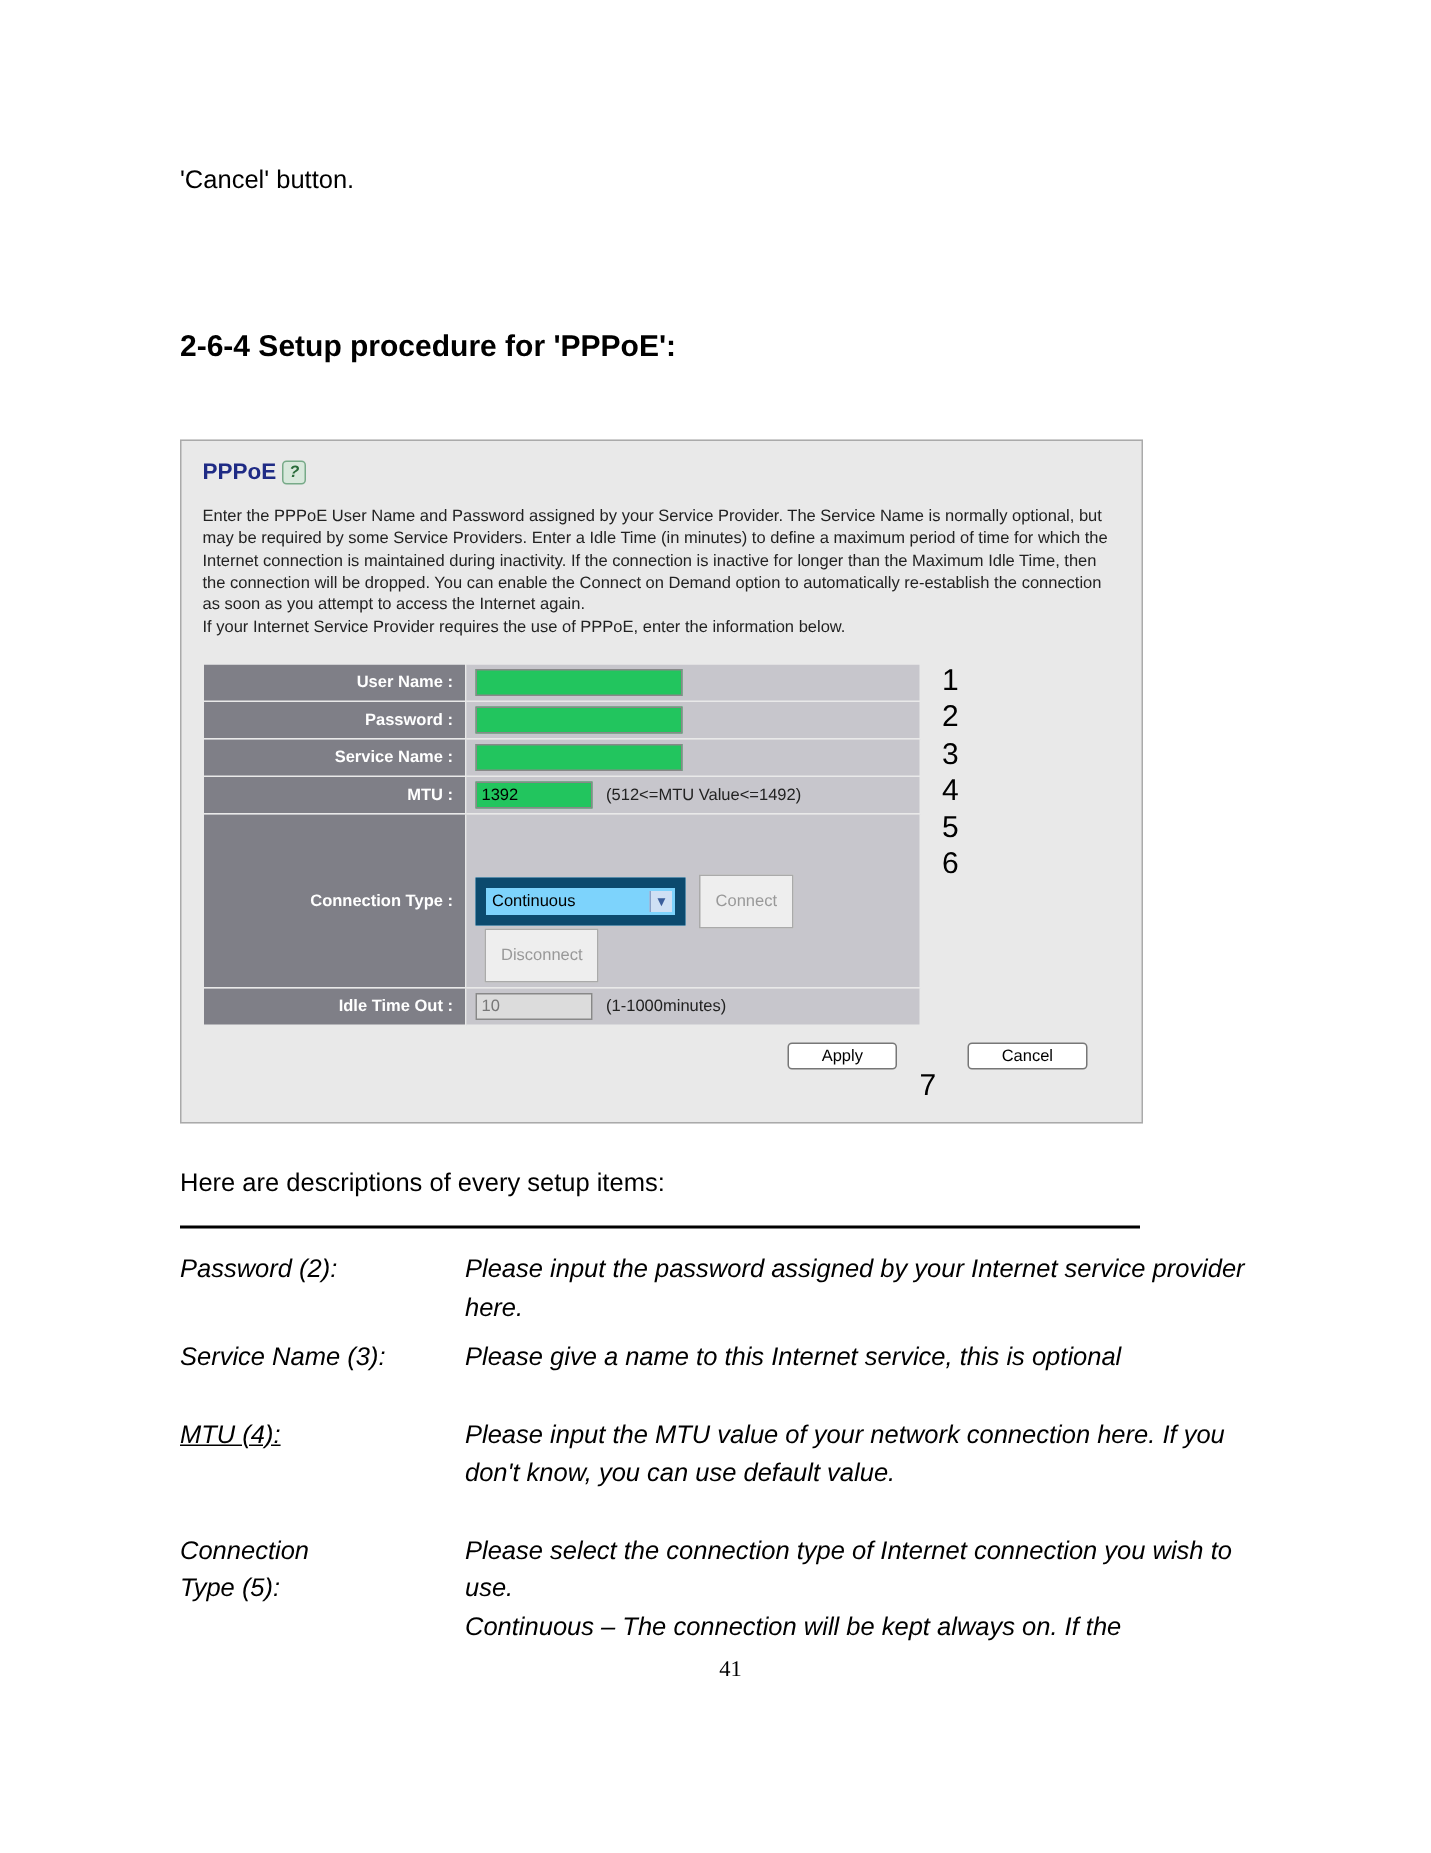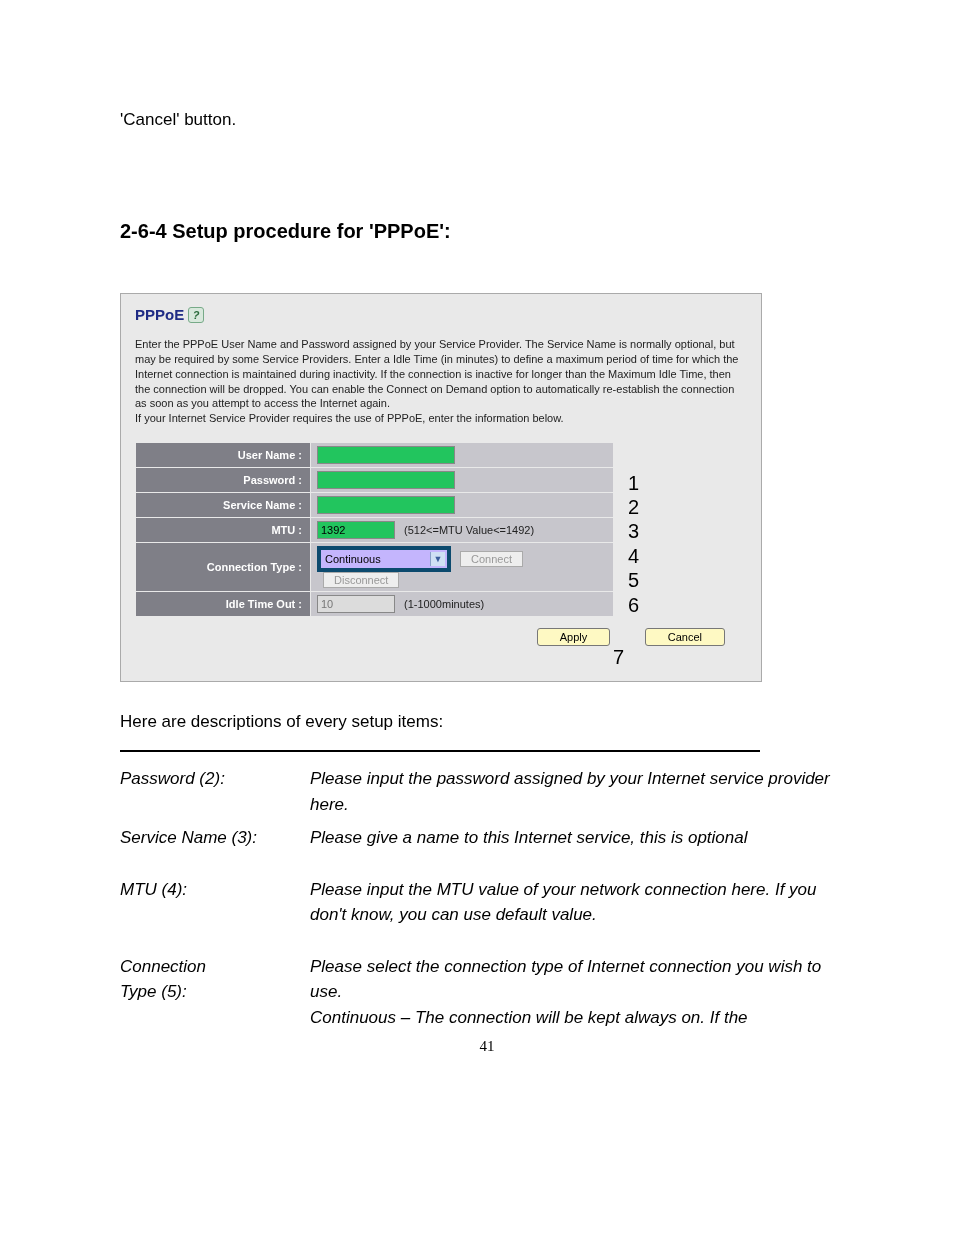--- a/index.html
+++ b/index.html
@@ -57,21 +57,21 @@
   }
   .router-desc {
     font-size: 11px;
     color: #222;
     line-height: 1.35;
     margin-bottom: 16px;
   }
 
   .form-area {
     display: flex;
-    align-items: flex-end;
+    align-items: flex-start;
   }
   .form-table {
     border-collapse: collapse;
     font-size: 11px;
   }
   .form-table td.lbl {
     background: #7f7f87;
     color: #fff;
     font-weight: bold;
     text-align: right;
@@ -94,63 +94,64 @@
     background:#22c55e;
   }
   .txt.disabled { background:#dcdcdc; color:#777; }
   .hint {
     font-size: 11px;
     color: #222;
     margin-left: 6px;
   }
   .sel {
     font-size: 11px;
-    border: 4px solid #0c4a6e;
-    background: #c4b5fd;
+    border: 7px solid #0c4a6e;
+    background: #7dd3fc;
     height: 18px;
     width: 120px;
     display:inline-flex; align-items:center; justify-content:space-between;
     padding: 0 2px 0 4px;
+    margin-top: 39px;
   }
   .sel .chev {
     background:#cfe0f4;
     border-left:1px solid #88a0c8;
     width:14px; height:14px;
     display:inline-flex;align-items:center;justify-content:center;
     color:#3b5e9b;font-size:9px;
   }
   .btn-inline {
     font-size: 11px;
     border: 1px solid #aaa;
     background: #eee;
     color: #999;
     padding: 1px 10px;
-    height: 16px;
+    height: 36px;
     margin-left: 6px;
   }
   .callouts {
     display:flex; flex-direction:column;
     font-size: 20px;
     font-family: Arial, sans-serif;
     margin-left: 14px;
     line-height: 24.4px;
     color: #000;
   }
 
   .btn-row {
     text-align: right;
     padding: 10px 22px 0 0;
   }
   .btn {
     font-size: 11px;
     border: 1px solid #777;
-    background: #fef9c3;
+    background: #ffffff;
     padding: 2px 22px;
     border-radius: 3px;
-    margin-left: 30px;
+    margin-left: 42px;
   }
   .callout7 {
     font-size: 20px;
     text-align: left;
     padding-left: 478px;
   }
 
   
   .after-text {
     font-size: 17px;
@@ -265,21 +266,21 @@
     <tbody>
     <tr>
       <td class="term" style="white-space:pre-line;">Password (2):</td>
       <td style="white-space:pre-line;padding-bottom:8px;">Please input the password assigned by your Internet service provider here.</td>
     </tr>
     <tr>
       <td class="term" style="white-space:pre-line;">Service Name (3):</td>
       <td style="white-space:pre-line;">Please give a name to this Internet service, this is optional</td>
     </tr>
     <tr>
-      <td class="term" style="white-space:pre-line;">MTU (4):</td>
+      <td class="term" style="white-space:pre-line;text-decoration:underline;">MTU (4):</td>
       <td style="white-space:pre-line;">Please input the MTU value of your network connection here. If you don't know, you can use default value.</td>
     </tr>
     <tr>
       <td class="term" style="white-space:pre-line;padding-bottom:4px;">Connection
 Type (5):</td>
       <td style="white-space:pre-line;padding-bottom:4px;">Please select the connection type of Internet connection you wish to use.
 Continuous – The connection will be kept always on. If the</td>
     </tr>
   </tbody>
     </table>

